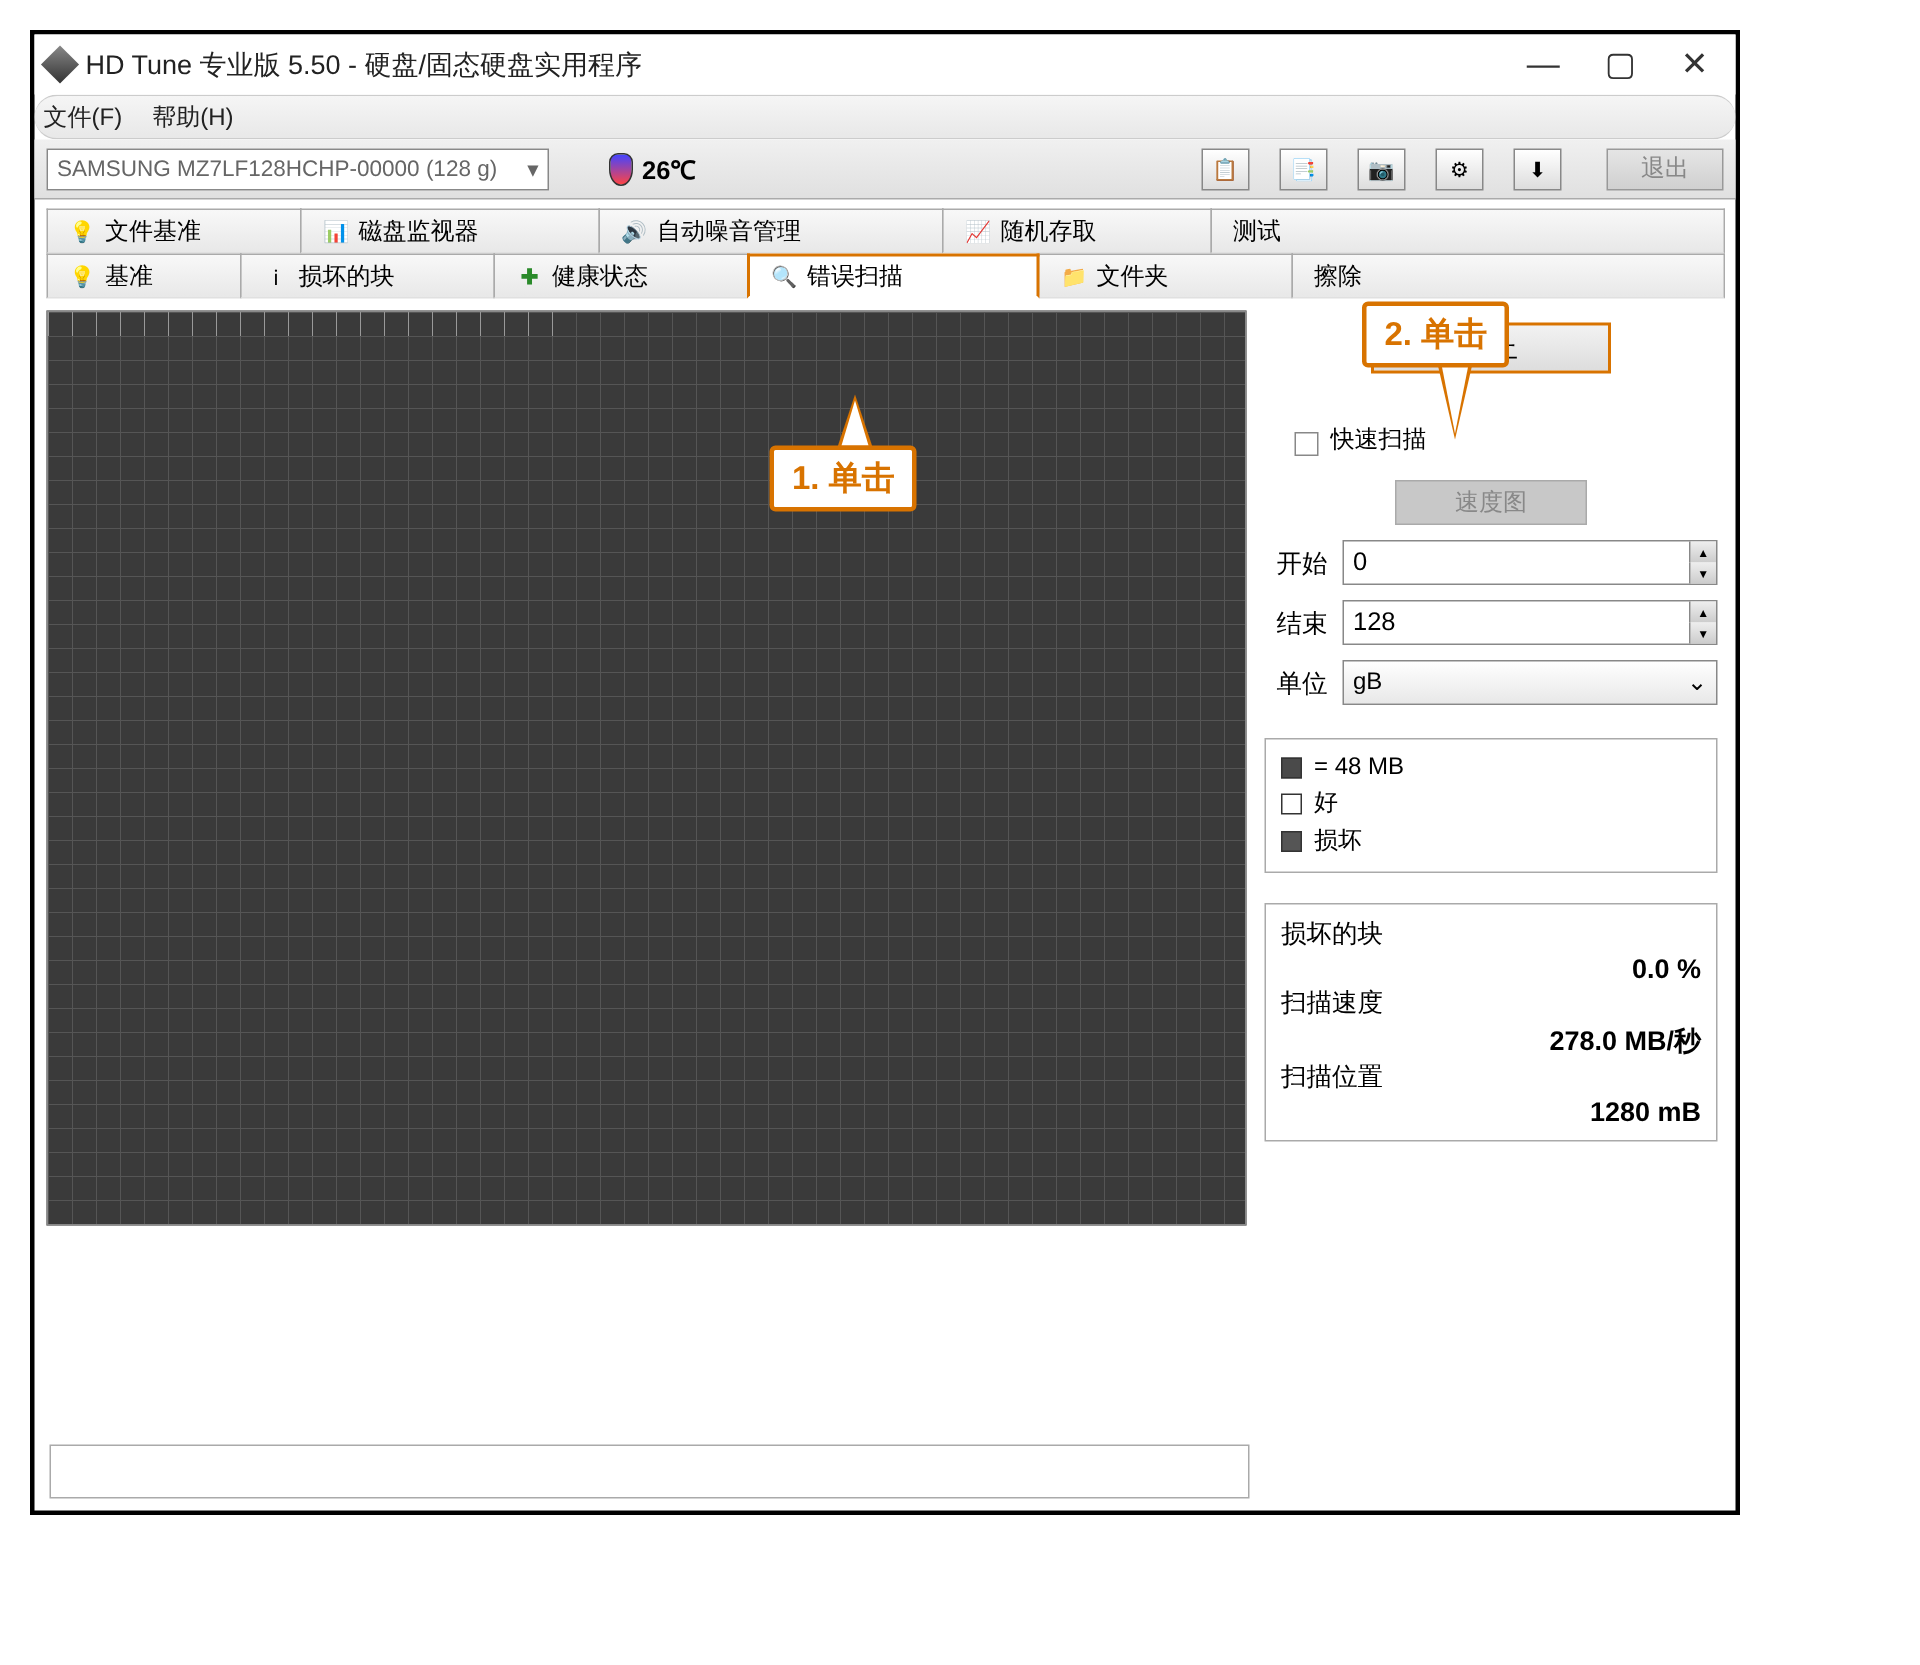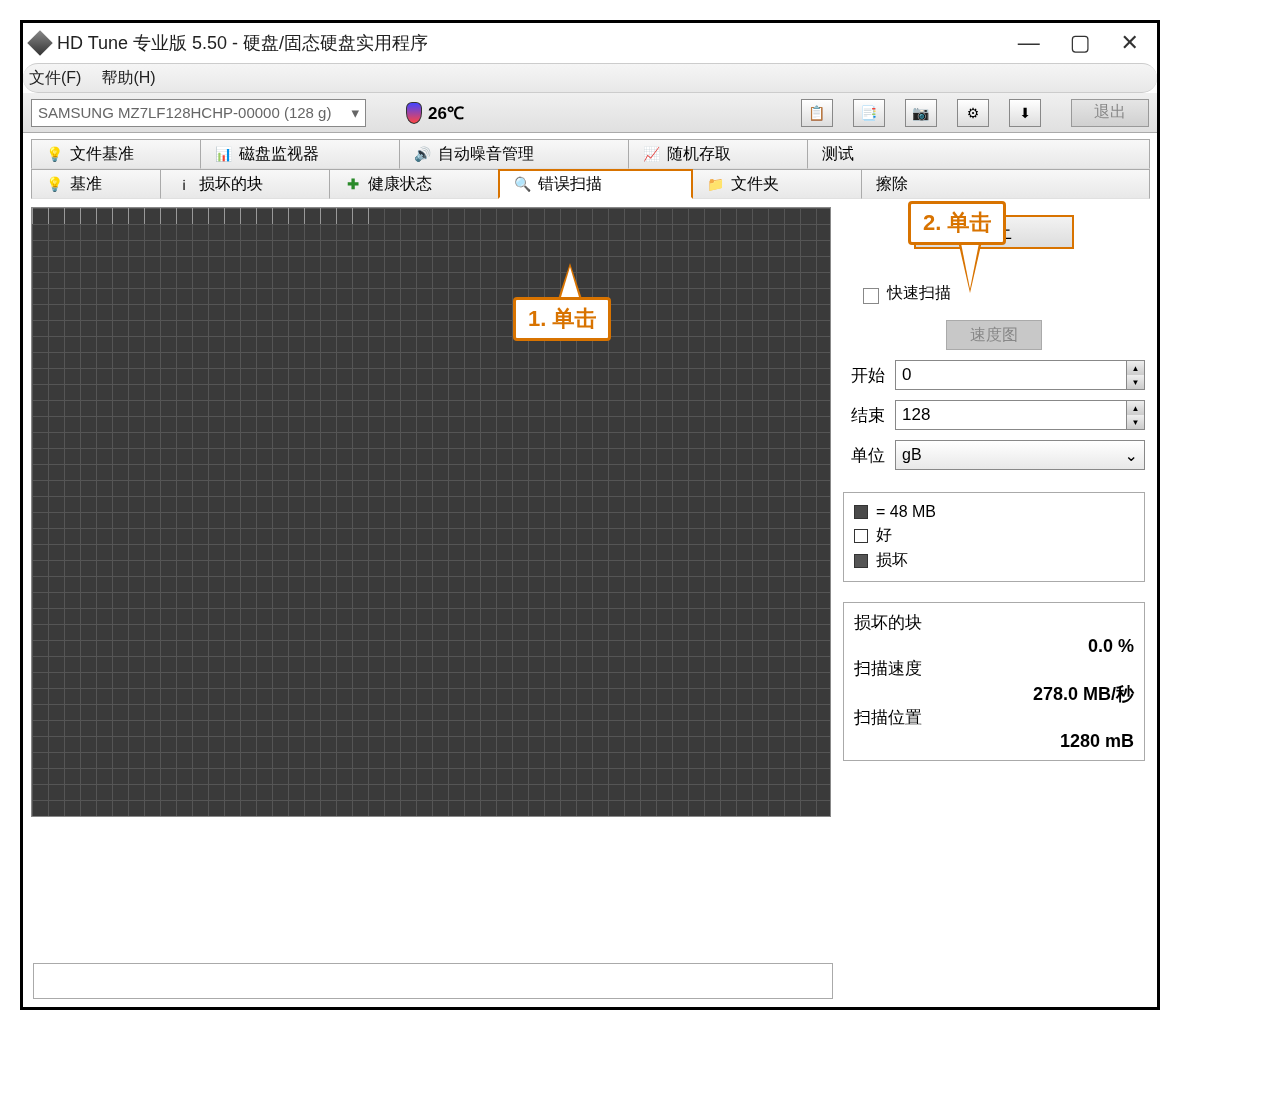--- a/index.html
+++ b/index.html
@@ -25,21 +25,21 @@
 .tab.active { background: #fff; border: 2px solid #d87300; border-bottom: 2px solid #fff; position: relative; z-index: 2; }
 .tab-icon { width: 18px; height: 18px; display: inline-flex; align-items: center; justify-content: center; font-size: 14px; }
 .content { display: flex; padding: 8px; gap: 8px; }
 .scan-grid { width: 800px; height: 610px; background: #3a3a3a; border: 1px solid #888; position: relative; overflow: hidden; }
 .grid-lines { position: absolute; inset: 0; background-image: linear-gradient(#555 1px, transparent 1px), linear-gradient(90deg, #555 1px, transparent 1px); background-size: 16px 16px; }
 .scan-progress { position: absolute; top: 0; left: 0; height: 16px; background: linear-gradient(90deg, #8a8a8a 0%, #8a8a8a 100%); width: 44%; background-image: linear-gradient(90deg, #999 1px, transparent 1px); background-size: 16px 100%; }
 .right-panel { flex: 1; display: flex; flex-direction: column; gap: 10px; padding: 8px 4px 0 4px; }
 .stop-btn { width: 160px; height: 34px; background: linear-gradient(#f2f2f2, #ddd); border: 2px solid #d87300; font-size: 18px; align-self: center; cursor: pointer; display:flex; align-items:center; justify-content:center; }
 .check-row { display: flex; align-items: flex-end; gap: 8px; margin-left: 20px; margin-top: 24px; }
 .checkbox { width: 16px; height: 16px; border: 1px solid #888; background: #fff; }
-.speed-btn { width: 96px; height: 30px; background: #c8c8c8; color: #888; border: 1px solid #aaa; align-self: center; margin-top: 6px; display:flex; align-items:center; justify-content:center; font-size: 16px; }
+.speed-btn { width: 128px; height: 30px; background: #c8c8c8; color: #888; border: 1px solid #aaa; align-self: center; margin-top: 6px; display:flex; align-items:center; justify-content:center; font-size: 16px; }
 .field-row { display: flex; align-items: center; gap: 10px; margin-top: 0; }
 .field-label { width: 42px; font-size: 17px; text-align: right; }
 .spinner { flex: 1; height: 30px; border: 1px solid #888; background: #fff; display: flex; align-items: center; }
 .spinner-val { flex: 1; padding: 0 6px; font-size: 17px; }
 .spinner-btns { display: flex; flex-direction: column; }
 .spin-arrow { width: 18px; height: 14px; background: linear-gradient(#eee, #ccc); border-left: 1px solid #888; font-size: 8px; display: flex; align-items: center; justify-content: center; }
 .dropdown { flex: 1; height: 30px; border: 1px solid #888; background: linear-gradient(#fff, #e8e8e8); display: flex; align-items: center; padding: 0 6px; font-size: 16px; justify-content: space-between; }
 .group-box { border: 1px solid #aaa; padding: 6px 10px 10px 10px; margin-top: 12px; position: relative; }
 .group-title { font-size: 17px; position: relative; top: -2px; }
 .legend-row { display: flex; align-items: center; gap: 8px; font-size: 16px; margin-top: 4px; }

